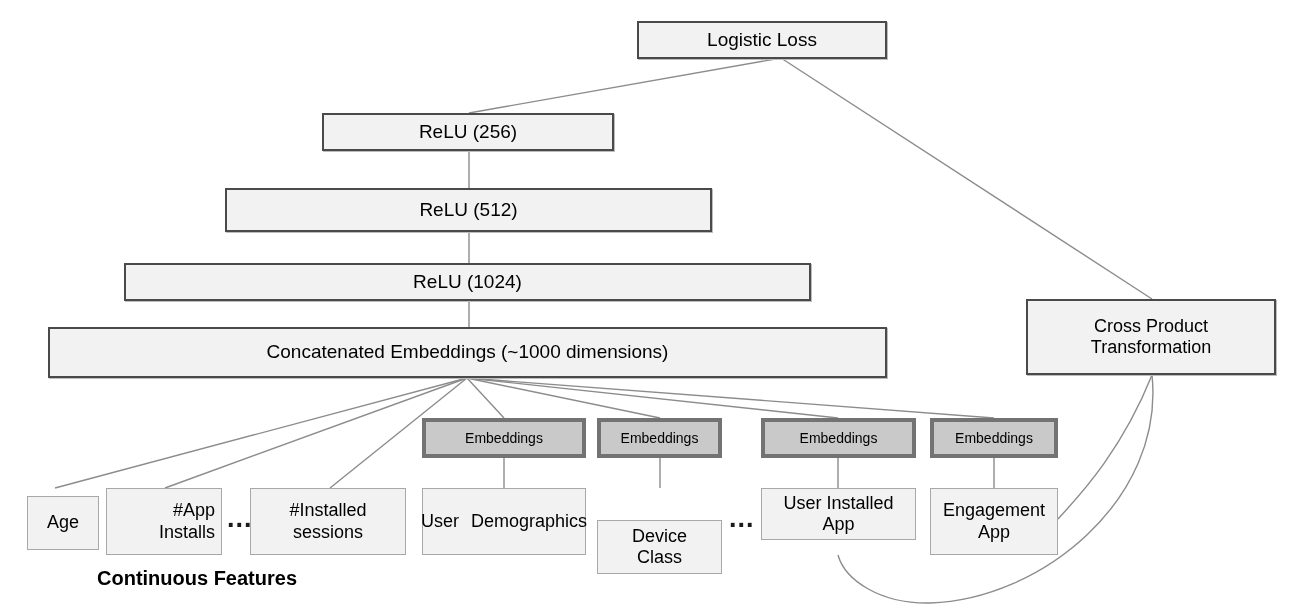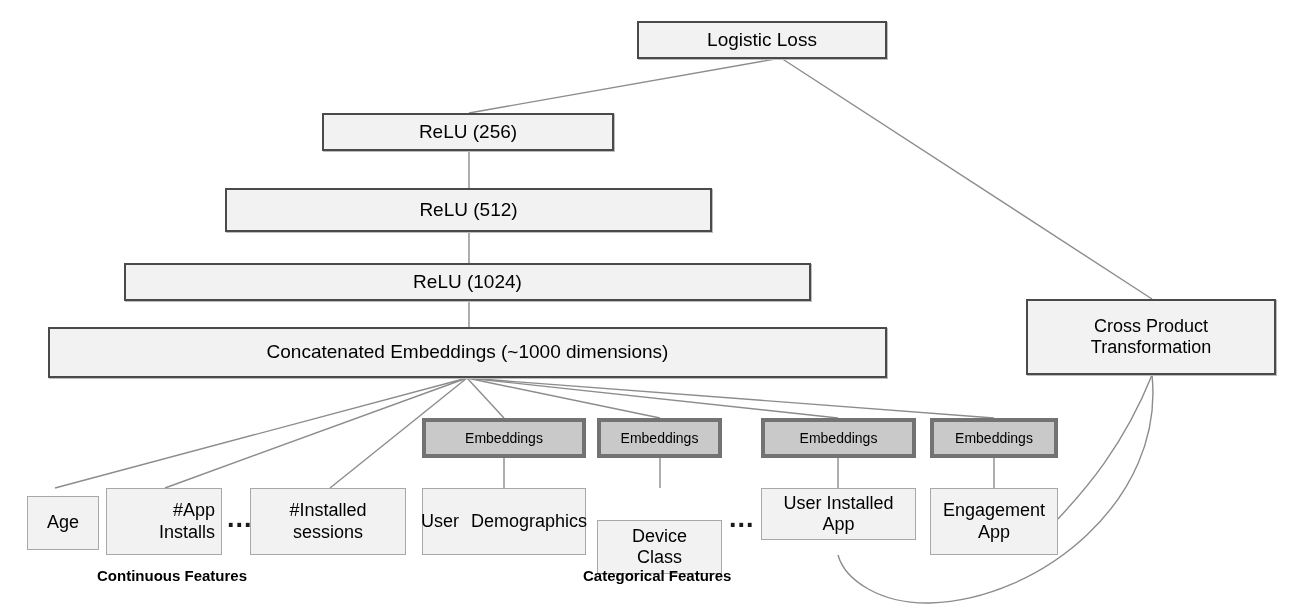--- a/index.html
+++ b/index.html
@@ -26,21 +26,21 @@
     position:absolute;
     font-size:27px;
     font-weight:700;
     letter-spacing:1px;
     color:#1a1a1a;
     z-index:3;
     line-height:1;
   }
   .caption{
     position:absolute;
-    font-size:15px;
+    font-size:20px;
     font-weight:bold;
     color:#000;
     z-index:3;
     white-space:nowrap;
   }
 </style>
 </head>
 <body>
 
 <div id="diagram">
@@ -147,15 +147,14 @@
     <span class="lbl">User Installed</span>
     <span class="lbl">App</span>
   </div>
 
   <div class="node light f17" style="left:930px;top:488px;width:128px;height:67px;flex-direction:column;">
     <span class="lbl">Engagement</span>
     <span class="lbl">App</span>
   </div>
 
   <div class="caption" style="left:97px;top:567px;">Continuous Features</div>
-  <div class="caption" style="left:583px;top:567px;">Categorical Features</div>
 
 </div>
 
 </body></html>

